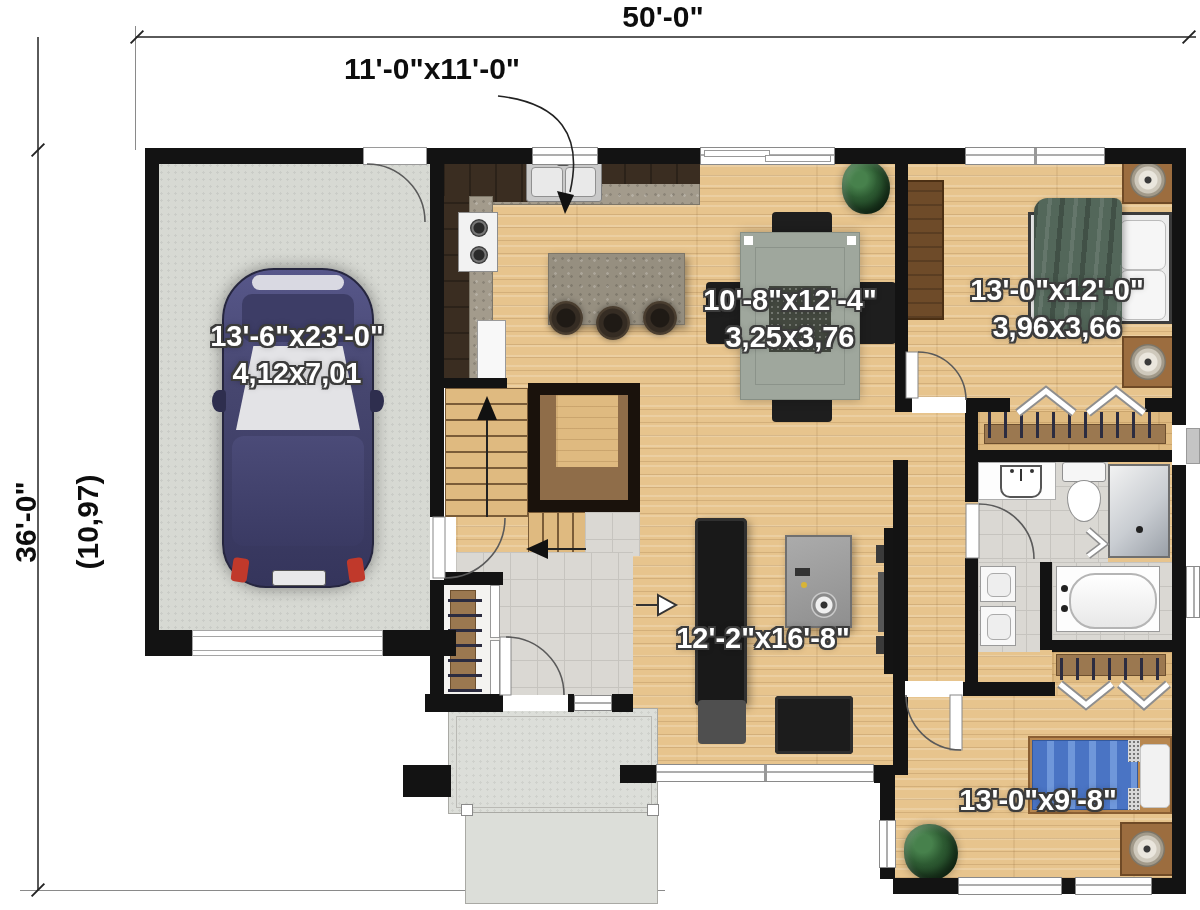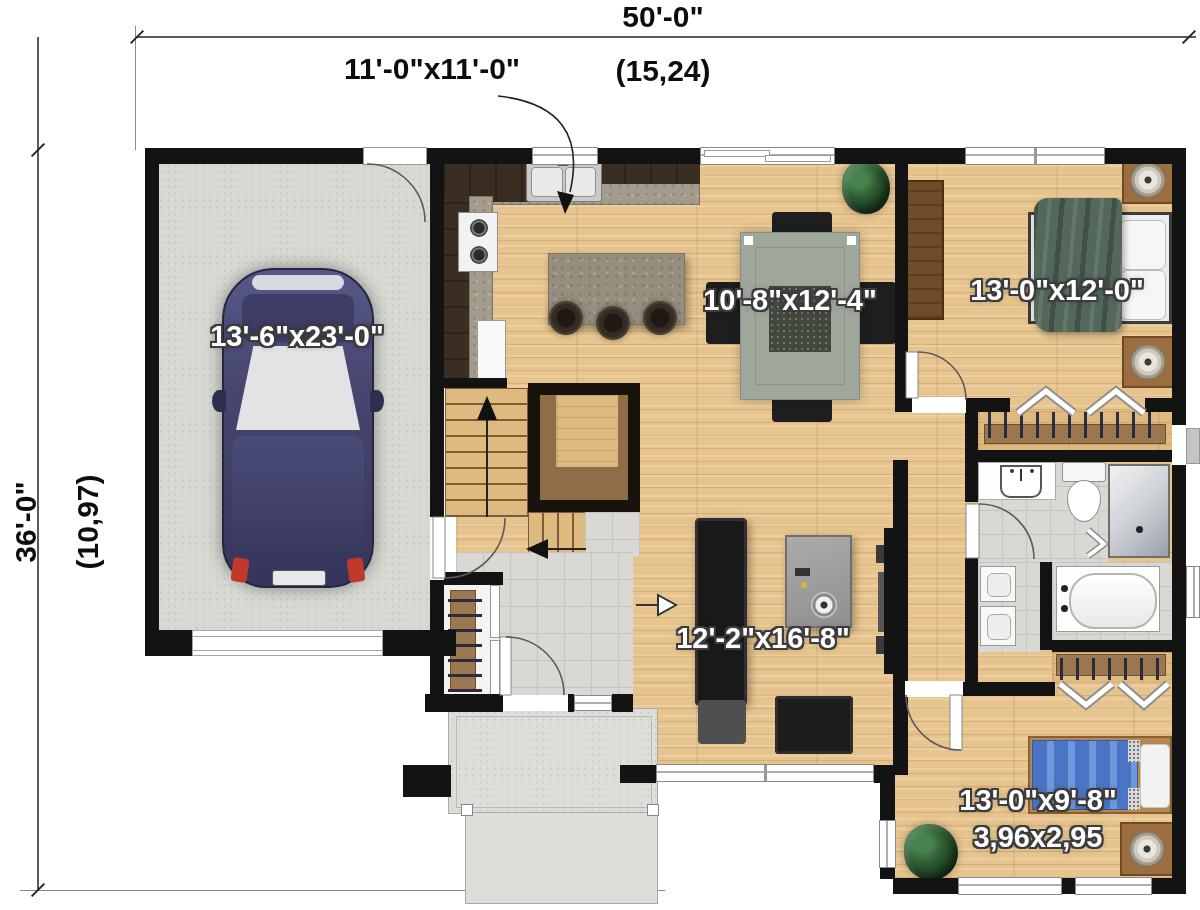--- a/index.html
+++ b/index.html
@@ -63,21 +63,20 @@
   <div class="dline" style="left:135px;top:36px;width:1061px;height:2px;"></div>
   <div class="dline" style="left:37px;top:37px;width:2px;height:854px;"></div>
   <div class="dline" style="left:20px;top:890px;width:645px;height:1px;background:#8a8a8a;"></div>
   <div class="dline" style="left:135px;top:26px;width:1px;height:124px;background:#8a8a8a;"></div>
   <div class="tick" style="left:128px;top:36px;"></div>
   <div class="tick" style="left:1180px;top:36px;"></div>
   <div class="tick" style="left:29px;top:149px;"></div>
   <div class="tick" style="left:29px;top:889px;"></div>
 
   <div class="dimtxt" style="left:563px;top:0px;width:200px;">50'-0"</div>
-  <div class="dimtxt" style="left:563px;top:54px;width:200px;">(15,24)</div>
   <div class="dimtxt rot" style="left:-34px;top:505px;width:120px;">36'-0"</div>
   <div class="dimtxt rot" style="left:26px;top:505px;width:124px;">(10,97)</div>
 
   <div class="wood z10" style="left:456px;top:162px;width:716px;height:603px;"></div>
   <div class="wood z10" style="left:893px;top:695px;width:279px;height:183px;"></div>
   <div class="concrete z10" style="left:158px;top:162px;width:285px;height:470px;"></div>
 
   <div class="wood2 z20" style="left:445px;top:388px;width:83px;height:129px;
        background-image:repeating-linear-gradient(180deg, transparent 0 14px, #7a5c38 14px 16px);border:1px solid #7a5c38;box-sizing:border-box;"></div>
   <div class="abs z20" style="left:528px;top:383px;width:112px;height:129px;background:#1a120c;"></div>
@@ -320,28 +319,30 @@
 
     <path d="M 1088 530 L 1104 544 L 1088 556" fill="none" stroke="#8f8f8f" stroke-width="7"></path>
     <path d="M 1088 530 L 1104 544 L 1088 556" fill="none" stroke="#fff" stroke-width="4"></path>
   </svg>
 
   <div class="klabel z50" style="left:327px;top:50px;width:210px;">
     <div>11'-0"x11'-0"</div>
   </div>
   <div class="rlabel z50" style="left:197px;top:318px;width:200px;">
     <div>13'-6"x23'-0"</div>
+    <div>4,12x7,01</div>
   </div>
   <div class="rlabel z50" style="left:680px;top:282px;width:220px;">
     <div>10'-8"x12'-4"</div>
+    <div>3,25x3,76</div>
   </div>
   <div class="rlabel z50" style="left:947px;top:272px;width:220px;">
     <div>13'-0"x12'-0"</div>
+    <div>3,96x3,66</div>
   </div>
   <div class="rlabel z50" style="left:650px;top:620px;width:226px;">
     <div>12'-2"x16'-8"</div>
   </div>
   <div class="rlabel z50" style="left:928px;top:782px;width:220px;">
     <div>13'-0"x9'-8"</div>
-    <div>3,96x2,95</div>
   </div>
 
 </div>
 
 </body></html>

